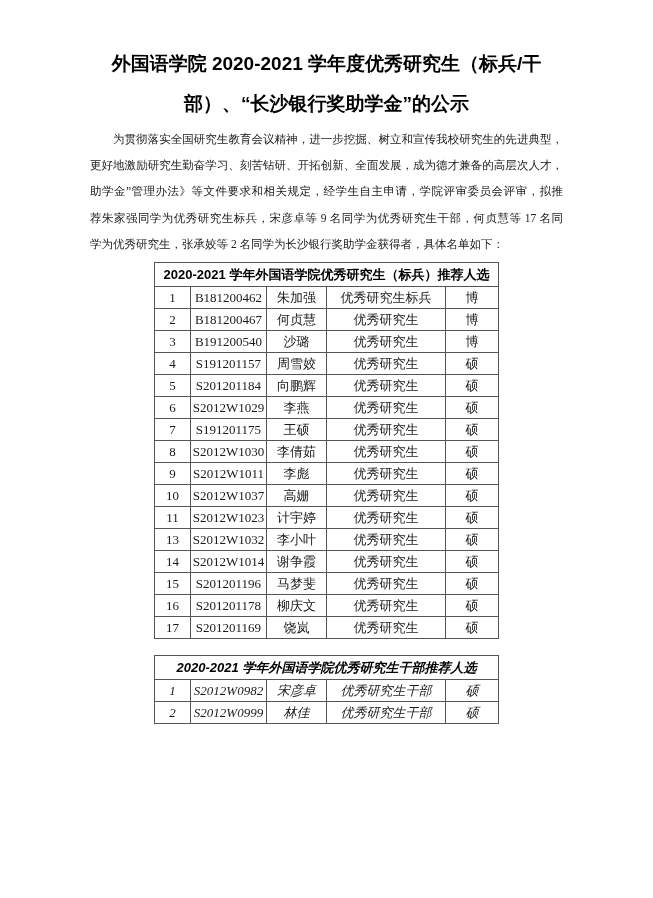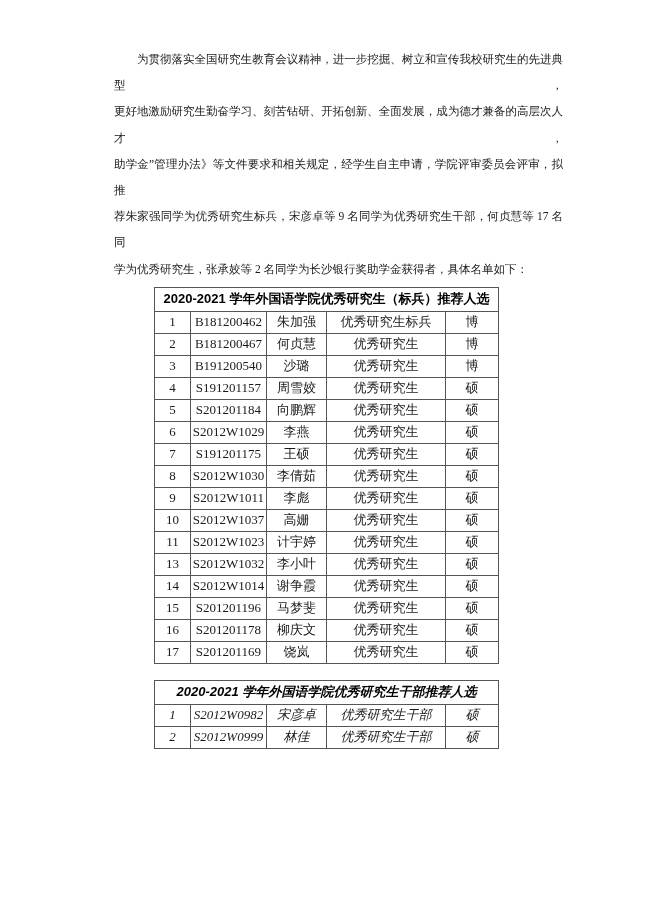--- a/index.html
+++ b/index.html
@@ -34,21 +34,20 @@
     width: 473px;
     margin: 0 90px;
     margin-top: 2px;
     font-size: 11.5px;
     line-height: 26.2px;
     color: #1a1a1a;
   }
   .para-line {
     text-align: justify;
     text-align-last: justify;
-    margin-left: 24px;
   }
   .para-line.first { text-indent: 2em; }
   .para-line.last { text-align-last: left; }
   table.roster {
     border-collapse: collapse;
     table-layout: fixed;
     width: 344px;
     margin: 0 auto;
     font-size: 13px;
     color: #1a1a1a;
@@ -76,20 +75,24 @@
   col.c-id     { width: 76px; }
   col.c-name   { width: 60px; }
   col.c-honor  { width: 119px; }
   col.c-degree { width: 53px; }
 </style>
 </head>
 <body>
 
 <div class="page">
 
+  <h1 class="doc-title">
+    <span class="title-line">外国语学院 2020-2021 学年度优秀研究生（标兵/干</span>
+    <span class="title-line">部）、“长沙银行奖助学金”的公示</span>
+  </h1>
 
   <div class="intro-paragraph" id="intro-paragraph">
       <div class="para-line first">为贯彻落实全国研究生教育会议精神，进一步挖掘、树立和宣传我校研究生的先进典型，</div>
       <div class="para-line">更好地激励研究生勤奋学习、刻苦钻研、开拓创新、全面发展，成为德才兼备的高层次人才，</div>
       <div class="para-line">助学金”管理办法》等文件要求和相关规定，经学生自主申请，学院评审委员会评审，拟推</div>
       <div class="para-line">荐朱家强同学为优秀研究生标兵，宋彦卓等 9 名同学为优秀研究生干部，何贞慧等 17 名同</div>
       <div class="para-line last">学为优秀研究生，张承姣等 2 名同学为长沙银行奖助学金获得者，具体名单如下：</div>
     </div>
 
   <table class="roster first-table">

